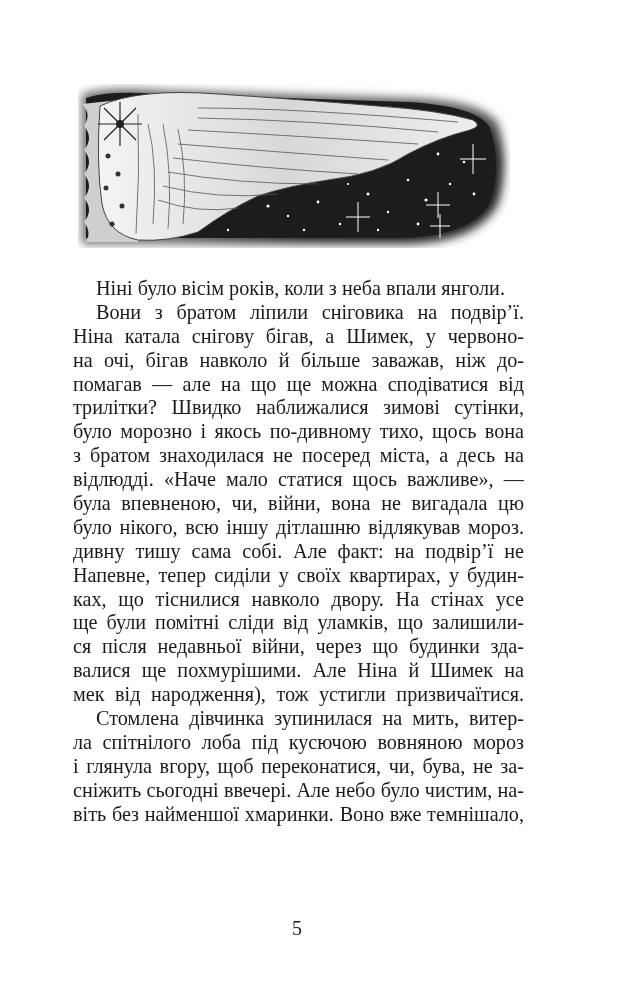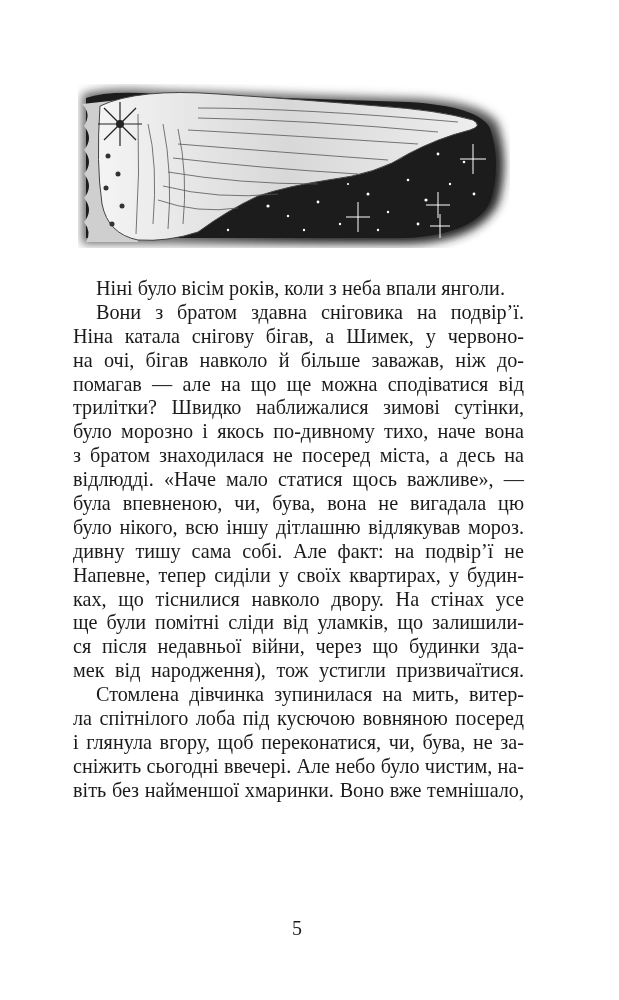--- a/index.html
+++ b/index.html
@@ -139,39 +139,40 @@
       <line x1="352" y1="142" x2="372" y2="142"></line>
     </g>
   </svg>
 </div>
 
 <div class="text-block">
   <div>
     <span class="line indent last">Ніні було вісім років, коли з неба впали янголи.</span>
   </div>
   <div>
-    <span class="line indent">Вони з братом здавна сніговика на подвір’ї.</span>
+    <span class="line indent">Вони з братом ліпили сніговика на подвір’ї.</span>
     <span class="line">Ніна катала снігову бігав, а Шимек, у червоно-</span>
     <span class="line">на очі, бігав навколо й більше заважав, ніж до-</span>
     <span class="line">помагав — але на що ще можна сподіватися від</span>
     <span class="line">трилітки? Швидко наближалися зимові сутінки,</span>
-    <span class="line">було морозно і якось по-дивному тихо, наче вона</span>
+    <span class="line">було морозно і якось по-дивному тихо, щось вона</span>
     <span class="line">з братом знаходилася не посеред міста, а десь на</span>
     <span class="line">відлюдді. «Наче мало статися щось важливе», —</span>
-    <span class="line">була впевненою, чи, бува, вона не вигадала цю</span>
+    <span class="line">була впевненою, чи, війни, вона не вигадала цю</span>
     <span class="line">було нікого, всю іншу дітлашню відлякував мороз.</span>
     <span class="line">дивну тишу сама собі. Але факт: на подвір’ї не</span>
     <span class="line">Напевне, тепер сиділи у своїх квартирах, у будин-</span>
     <span class="line">ках, що тіснилися навколо двору. На стінах усе</span>
     <span class="line">ще були помітні сліди від уламків, що залишили-</span>
     <span class="line">ся після недавньої війни, через що будинки зда-</span>
+    <span class="line">валися ще похмурішими. Але Ніна й Шимек на</span>
     <span class="line">мек від народження), тож устигли призвичаїтися.</span>
   </div>
   <div>
     <span class="line indent">Стомлена дівчинка зупинилася на мить, витер-</span>
-    <span class="line">ла спітнілого лоба під кусючою вовняною посеред</span>
+    <span class="line">ла спітнілого лоба під кусючою вовняною мороз</span>
     <span class="line">і глянула вгору, щоб переконатися, чи, бува, не за-</span>
     <span class="line">сніжить сьогодні ввечері. Але небо було чистим, на-</span>
     <span class="line">віть без найменшої хмаринки. Воно вже темнішало,</span>
   </div>
 </div>
 
 <div class="page-number">5</div>
 
 </body></html>

